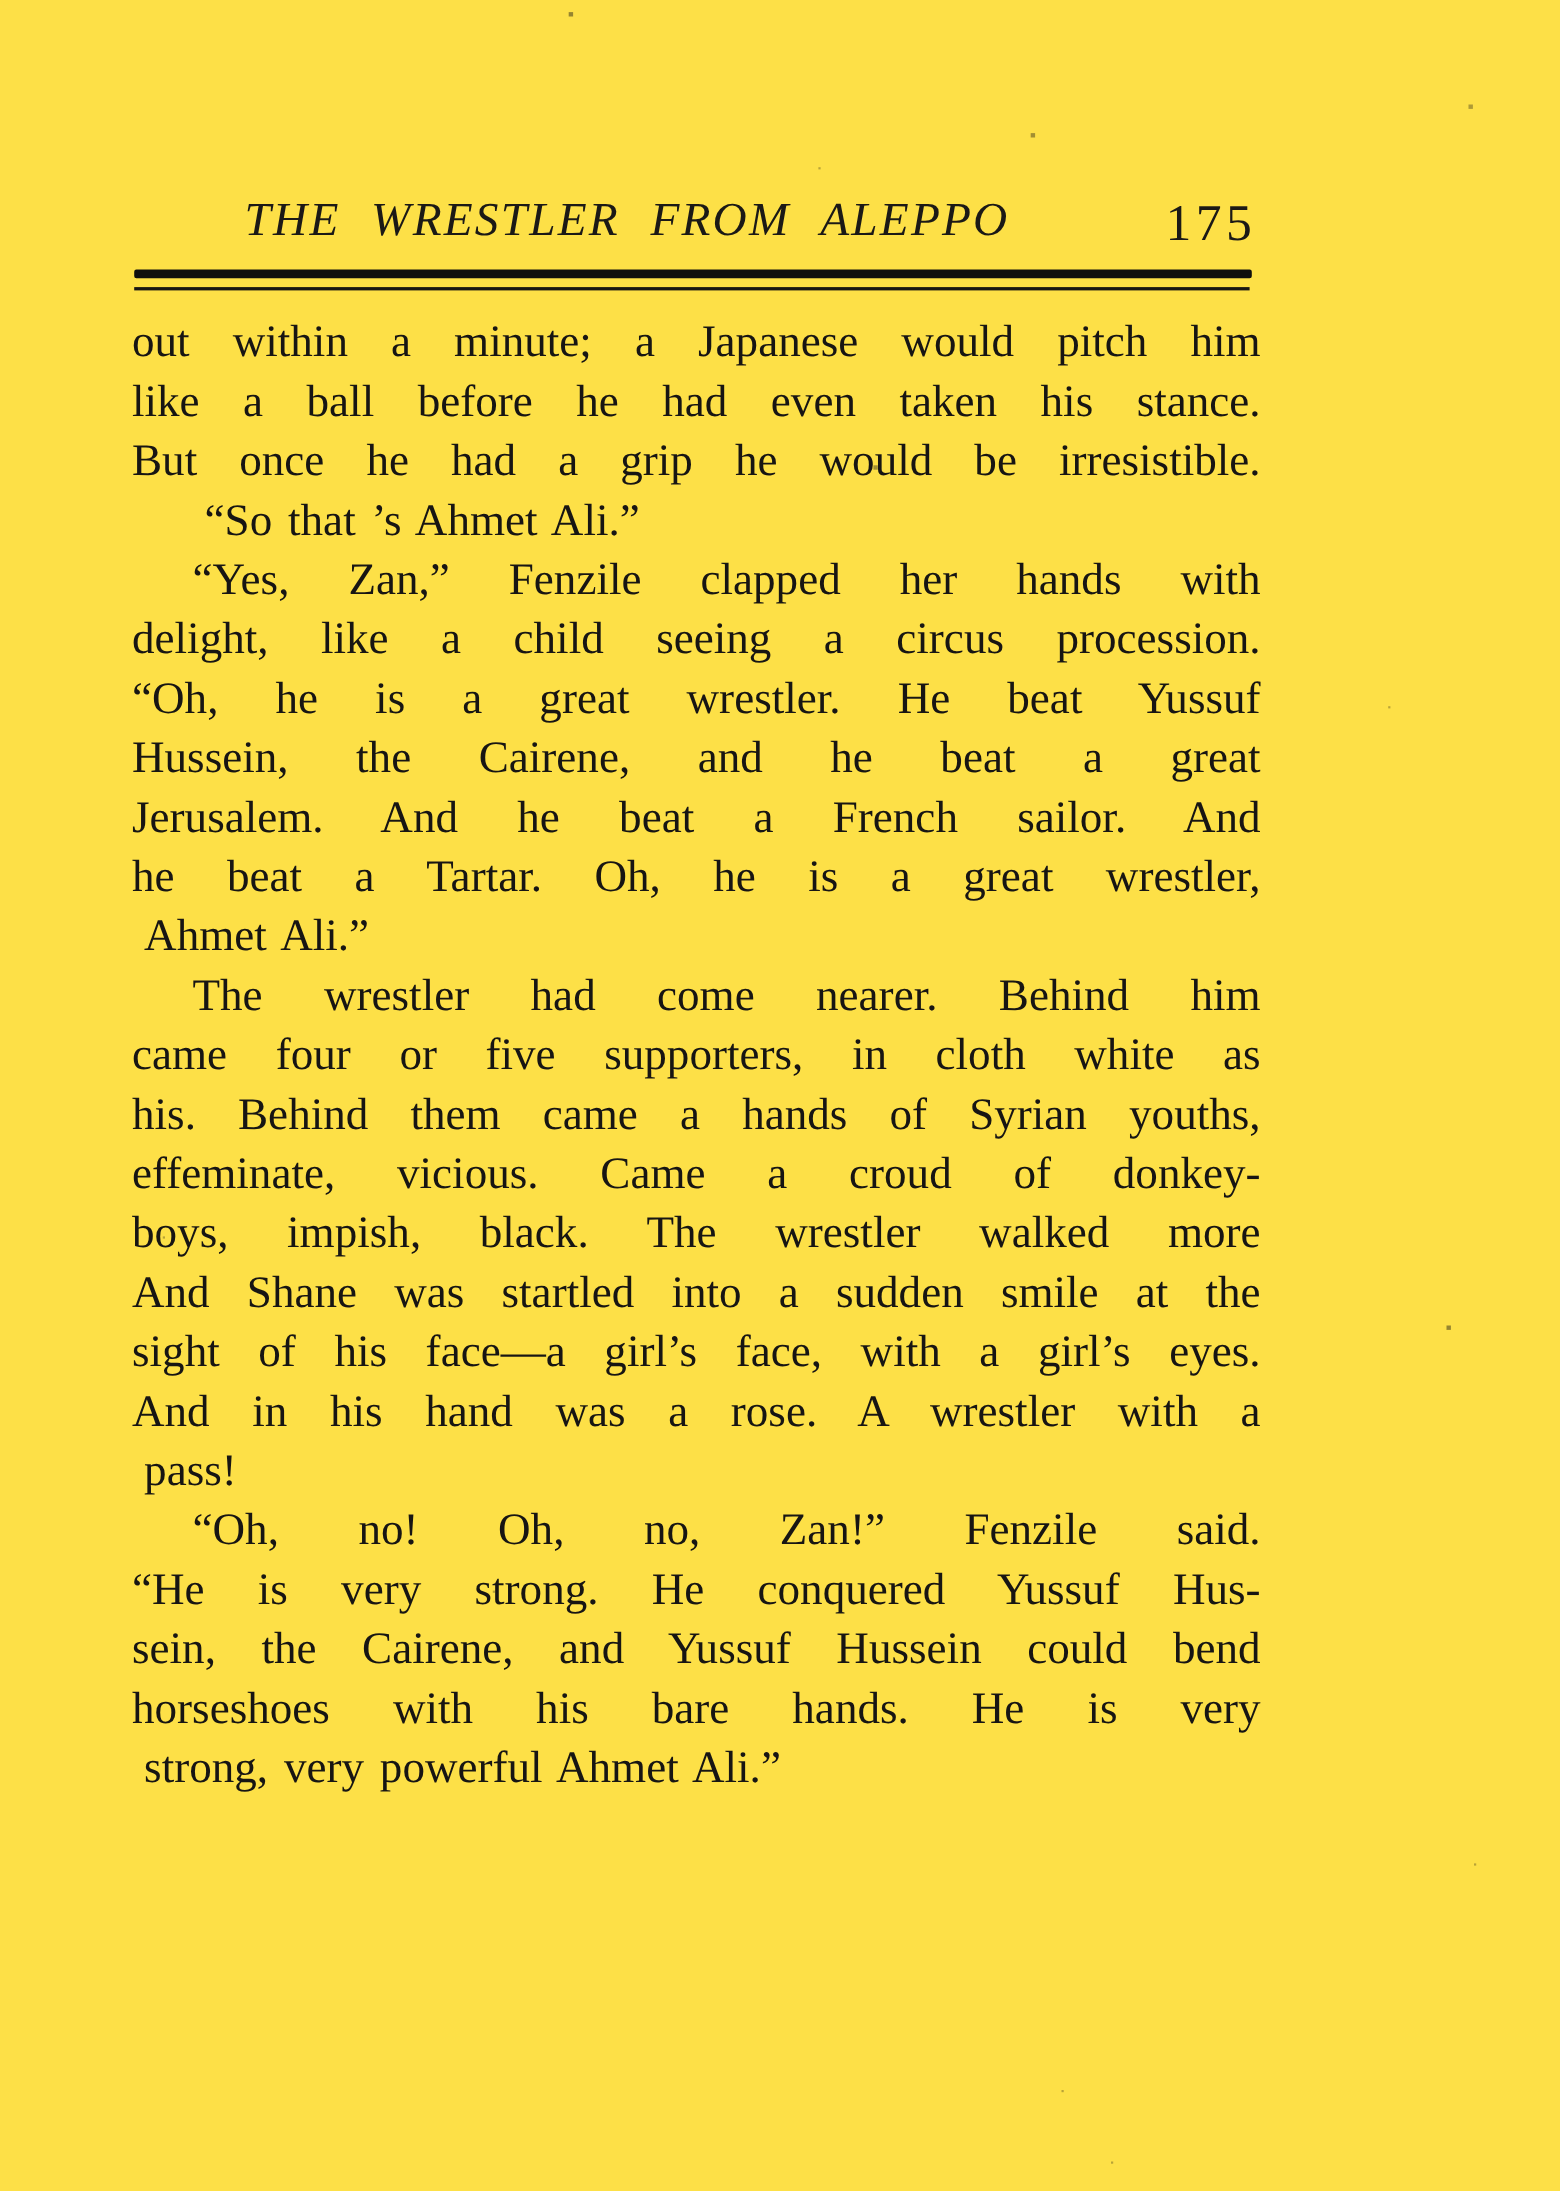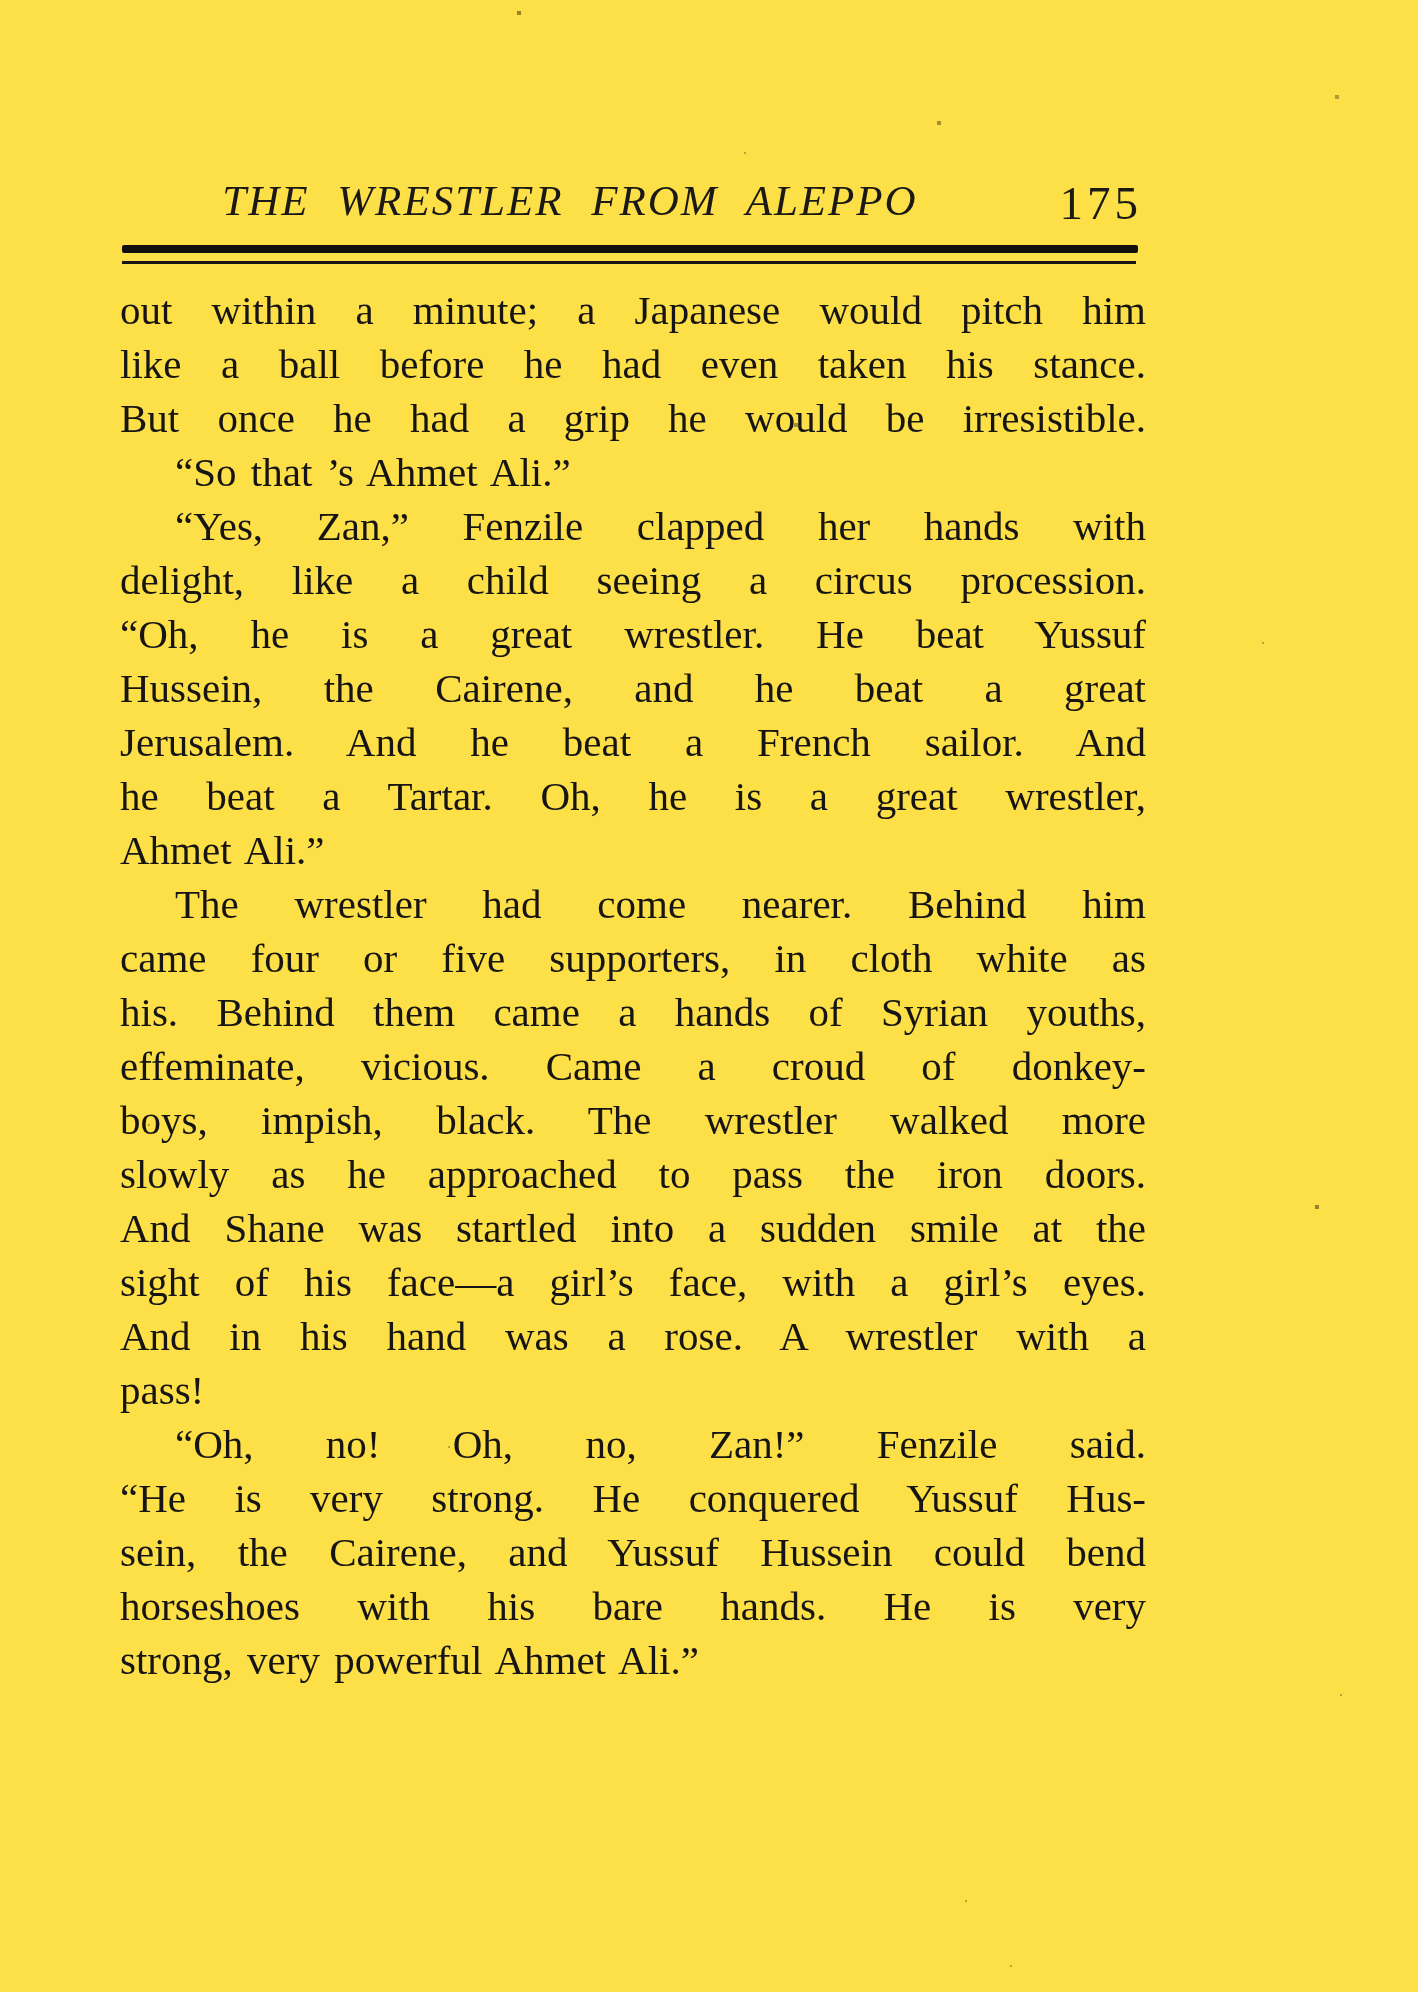--- a/index.html
+++ b/index.html
@@ -68,20 +68,21 @@
   }
   .line {
     text-align: justify;
     text-align-last: justify;
     text-justify: inter-word;
     height: 54px;
   }
   .line.align-left {
     text-align: center;
     text-align-last: left;
+    margin-left: 11px;
   }
   .line.indent {
     text-indent: 55px;
   }
   
   .speckles {
     position: absolute;
     left: 0; top: 0;
     width: 2px; height: 2px;
     background: transparent;
@@ -118,21 +119,20 @@
       <div class="line">“Oh, he is a great wrestler.  He beat Yussuf</div>
       <div class="line">Hussein, the Cairene, and he beat a great</div>
       <div class="line">Jerusalem.  And he beat a French sailor.  And</div>
       <div class="line">he beat a Tartar.  Oh, he is a great wrestler,</div>
       <div class="line align-left">Ahmet Ali.”</div>
       <div class="line indent">The wrestler had come nearer.  Behind him</div>
       <div class="line">came four or five supporters, in cloth white as</div>
       <div class="line">his.  Behind them came a hands of Syrian youths,</div>
       <div class="line">effeminate, vicious.  Came a croud of donkey-</div>
       <div class="line">boys, impish, black.  The wrestler walked more</div>
-      <div class="line">slowly as he approached to pass the iron doors.</div>
       <div class="line">And Shane was startled into a sudden smile at the</div>
       <div class="line">sight of his face—a girl’s face, with a girl’s eyes.</div>
       <div class="line">And in his hand was a rose.  A wrestler with a</div>
       <div class="line align-left">pass!</div>
       <div class="line indent">“Oh, no!  Oh, no, Zan!”  Fenzile said.</div>
       <div class="line">“He is very strong.  He conquered Yussuf Hus-</div>
       <div class="line">sein, the Cairene, and Yussuf Hussein could bend</div>
       <div class="line">horseshoes with his bare hands.  He is very</div>
       <div class="line align-left">strong, very powerful Ahmet Ali.”</div>
     </div>

